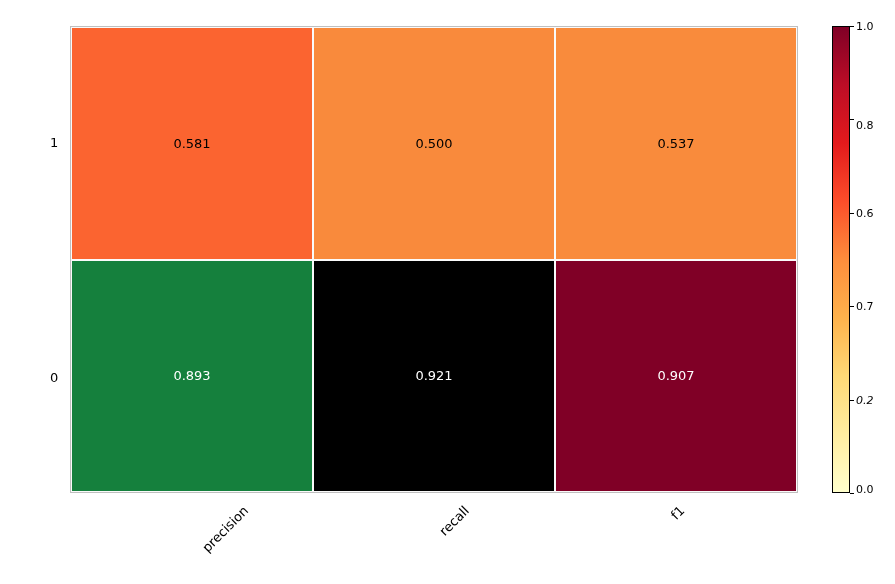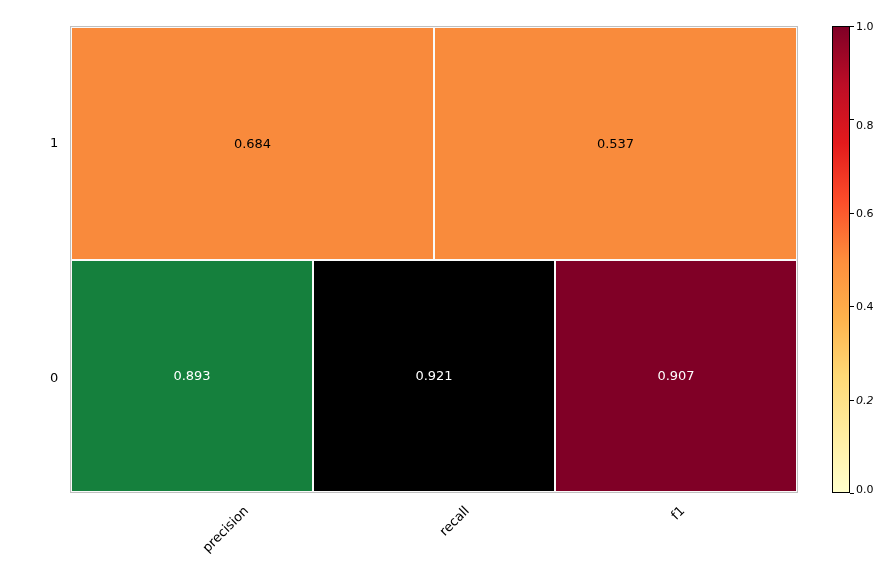--- a/index.html
+++ b/index.html
@@ -84,21 +84,22 @@
     }
   </style>
 </head>
 <body>
 
 <div class="figure">
 
 
   <div class="heatmap">
     <div class="row">
-      <div class="cell" style="background: rgb(249, 138, 60); color: rgb(0, 0, 0);">0.684</div>
+      <div class="cell" style="background: rgb(251, 100, 48); color: rgb(0, 0, 0);">0.581</div>
+      <div class="cell" style="background: rgb(249, 138, 60); color: rgb(0, 0, 0);">0.500</div>
       <div class="cell" style="background: rgb(249, 139, 60); color: rgb(0, 0, 0);">0.537</div>
     </div>
     <div class="row">
       <div class="cell" style="background: #15803d; color: rgb(255, 255, 255);">0.893</div>
       <div class="cell" style="background: #000000; color: rgb(255, 255, 255);">0.921</div>
       <div class="cell" style="background: rgb(128, 0, 38); color: rgb(255, 255, 255); text-align: center;">0.907</div>
     </div>
   </div>
 
   <div class="ytick" style="left:50px; top:135px;">1</div>
@@ -108,20 +109,20 @@
   <div class="xtick" style="left:426px; top:503px;">recall</div>
   <div class="xtick" style="left:664px; top:503px;">f1</div>
 
   <div class="colorbar" id="colorbar" style="background: linear-gradient(rgb(128, 0, 38) 0%, rgb(188, 13, 38) 12.5%, rgb(227, 26, 28) 25%, rgb(252, 78, 42) 37.5%, rgb(253, 141, 60) 50%, rgb(254, 178, 76) 62.5%, rgb(254, 217, 118) 75%, rgb(255, 237, 160) 87.5%, rgb(255, 255, 204) 100%);"></div>
 
 <div class="cbar-line" style="top: 493px;"></div>
     <div class="cbar-tick" style="top: 489px;">0.0</div>
     <div class="cbar-line" style="top: 399.6px;"></div>
     <div class="cbar-tick" style="top: 399.6px; font-style: italic;">0.2</div>
     <div class="cbar-line" style="top: 306.2px;"></div>
-    <div class="cbar-tick" style="top: 306.2px;">0.4</div>
+    <div class="cbar-tick" style="top: 306.2px;">0.7</div>
     <div class="cbar-line" style="top: 212.8px;"></div>
     <div class="cbar-tick" style="top: 212.8px;">0.6</div>
     <div class="cbar-line" style="top: 119.4px;"></div>
     <div class="cbar-tick" style="top: 119px; margin-top: 6px;">0.8</div>
     <div class="cbar-line" style="top: 26px;"></div>
     <div class="cbar-tick" style="top: 26px;">1.0</div>
   </div>
 
 </body></html>

